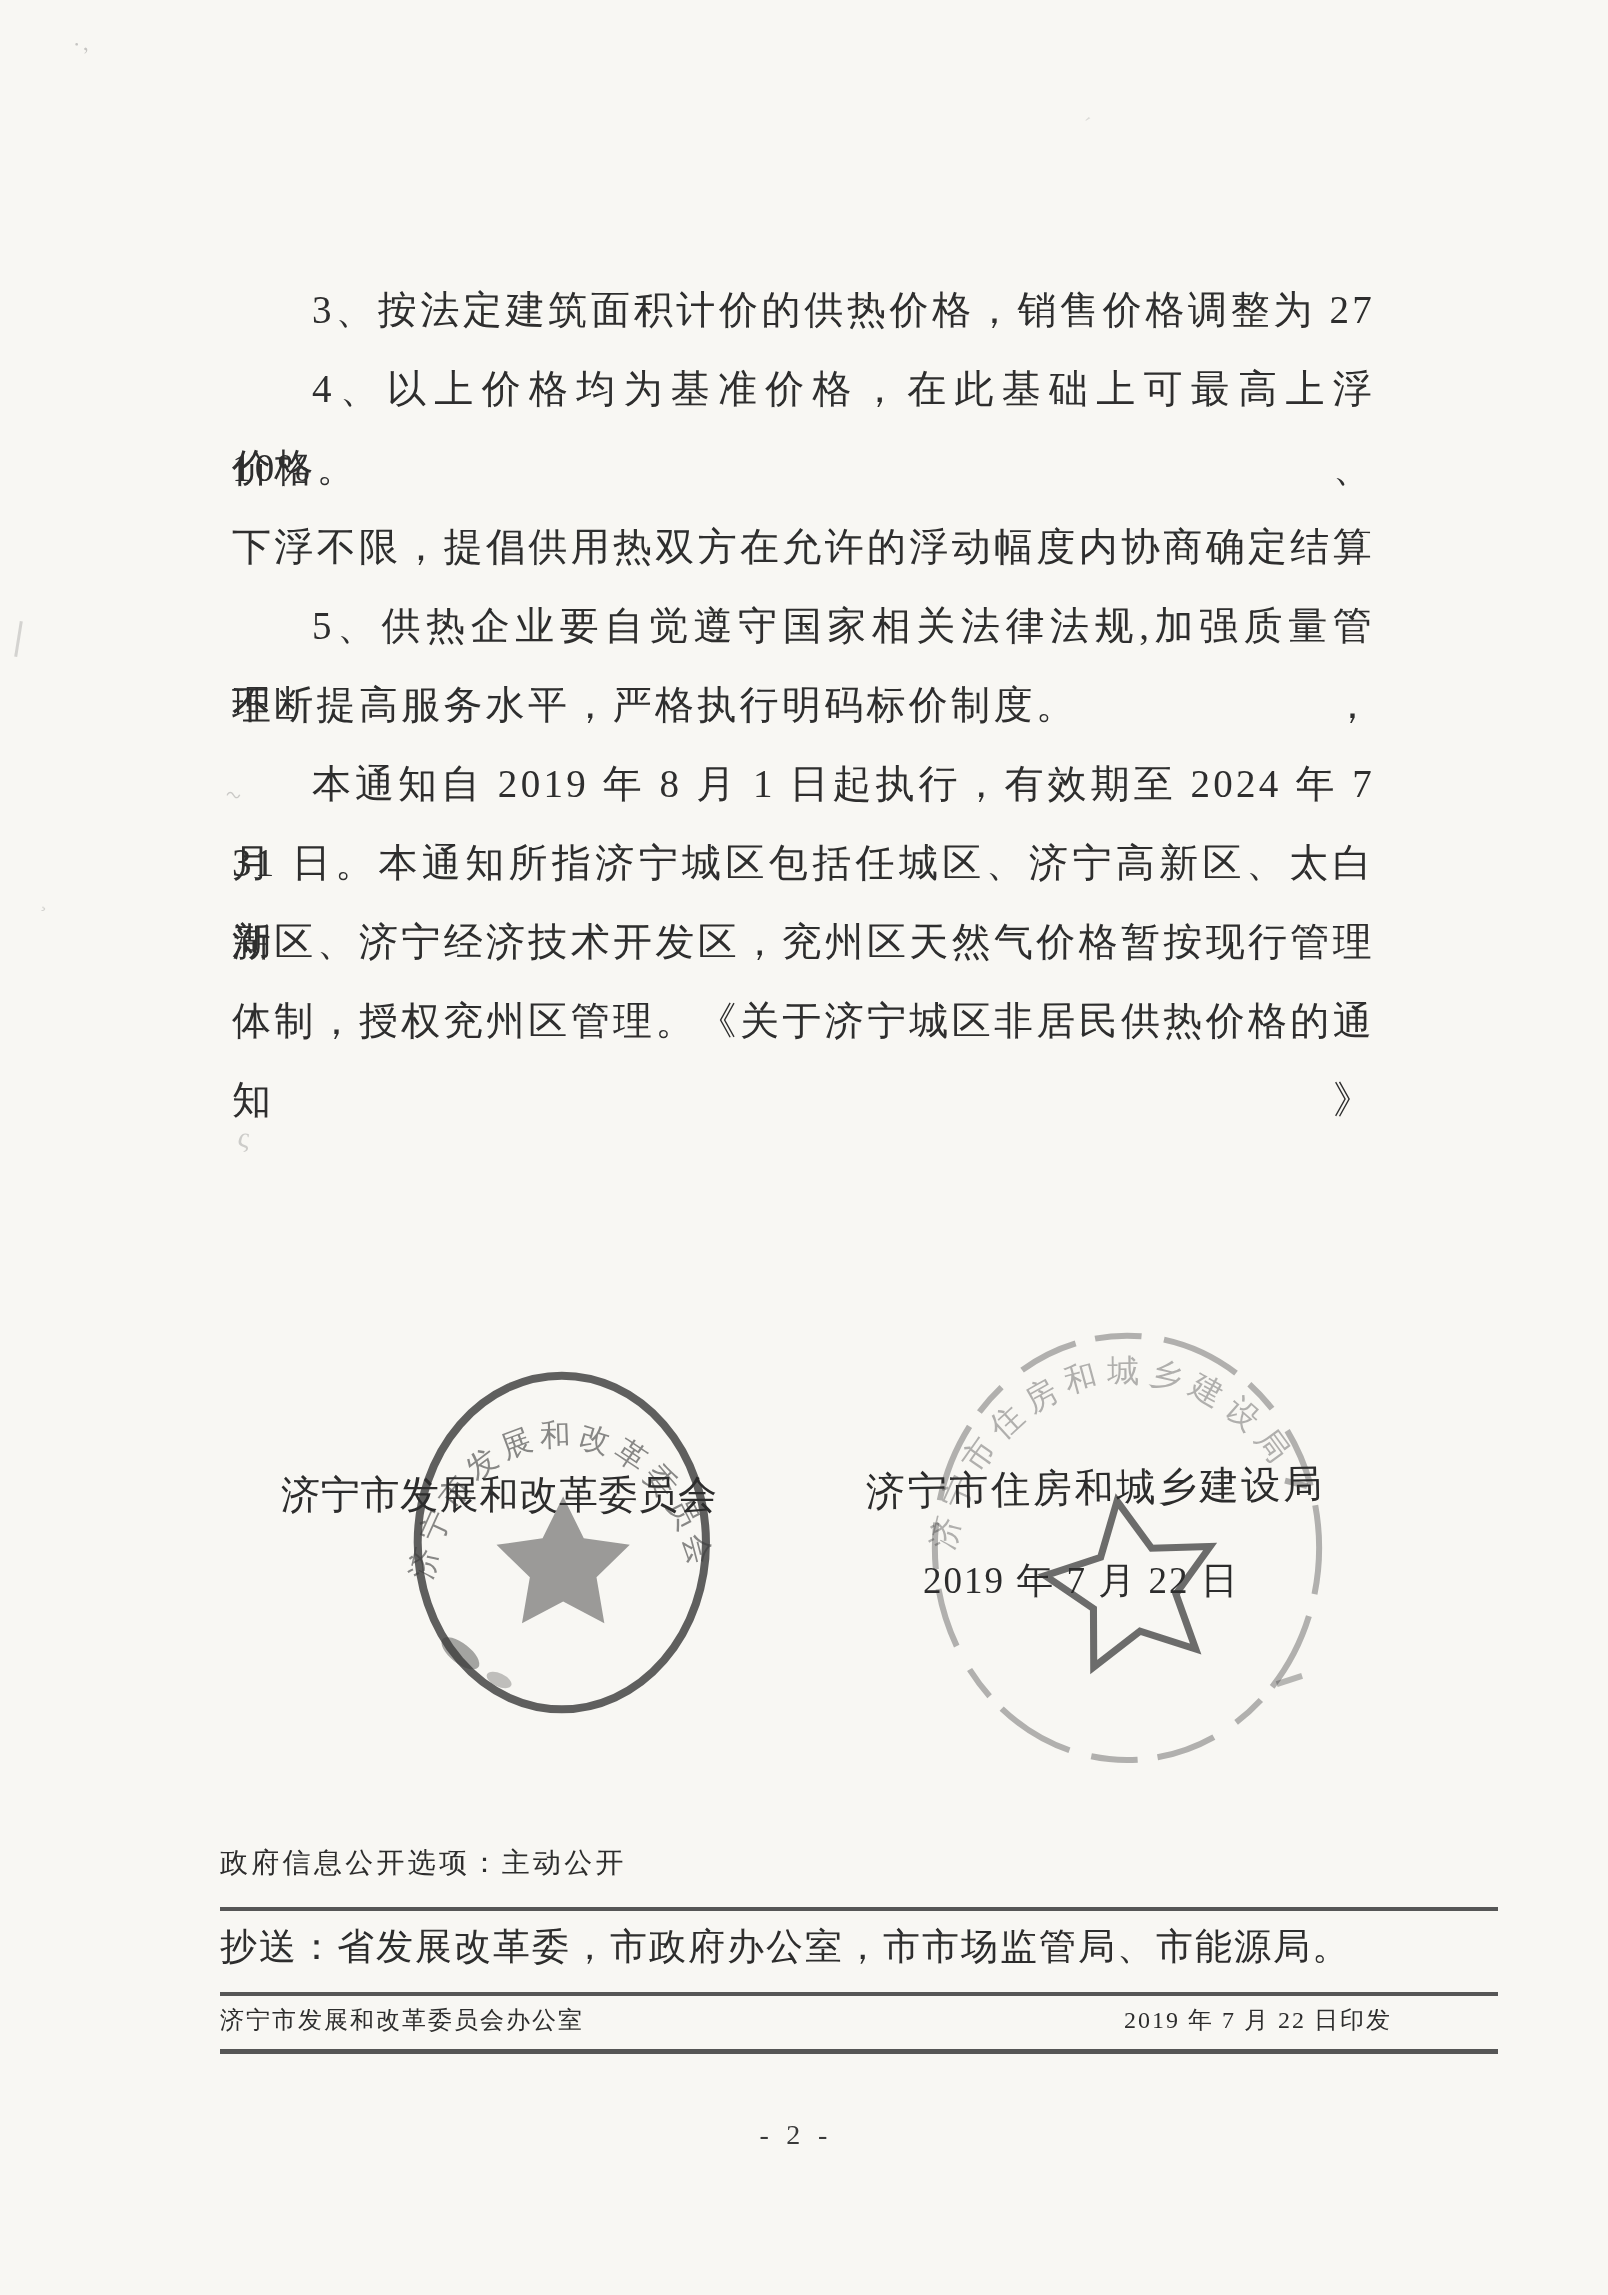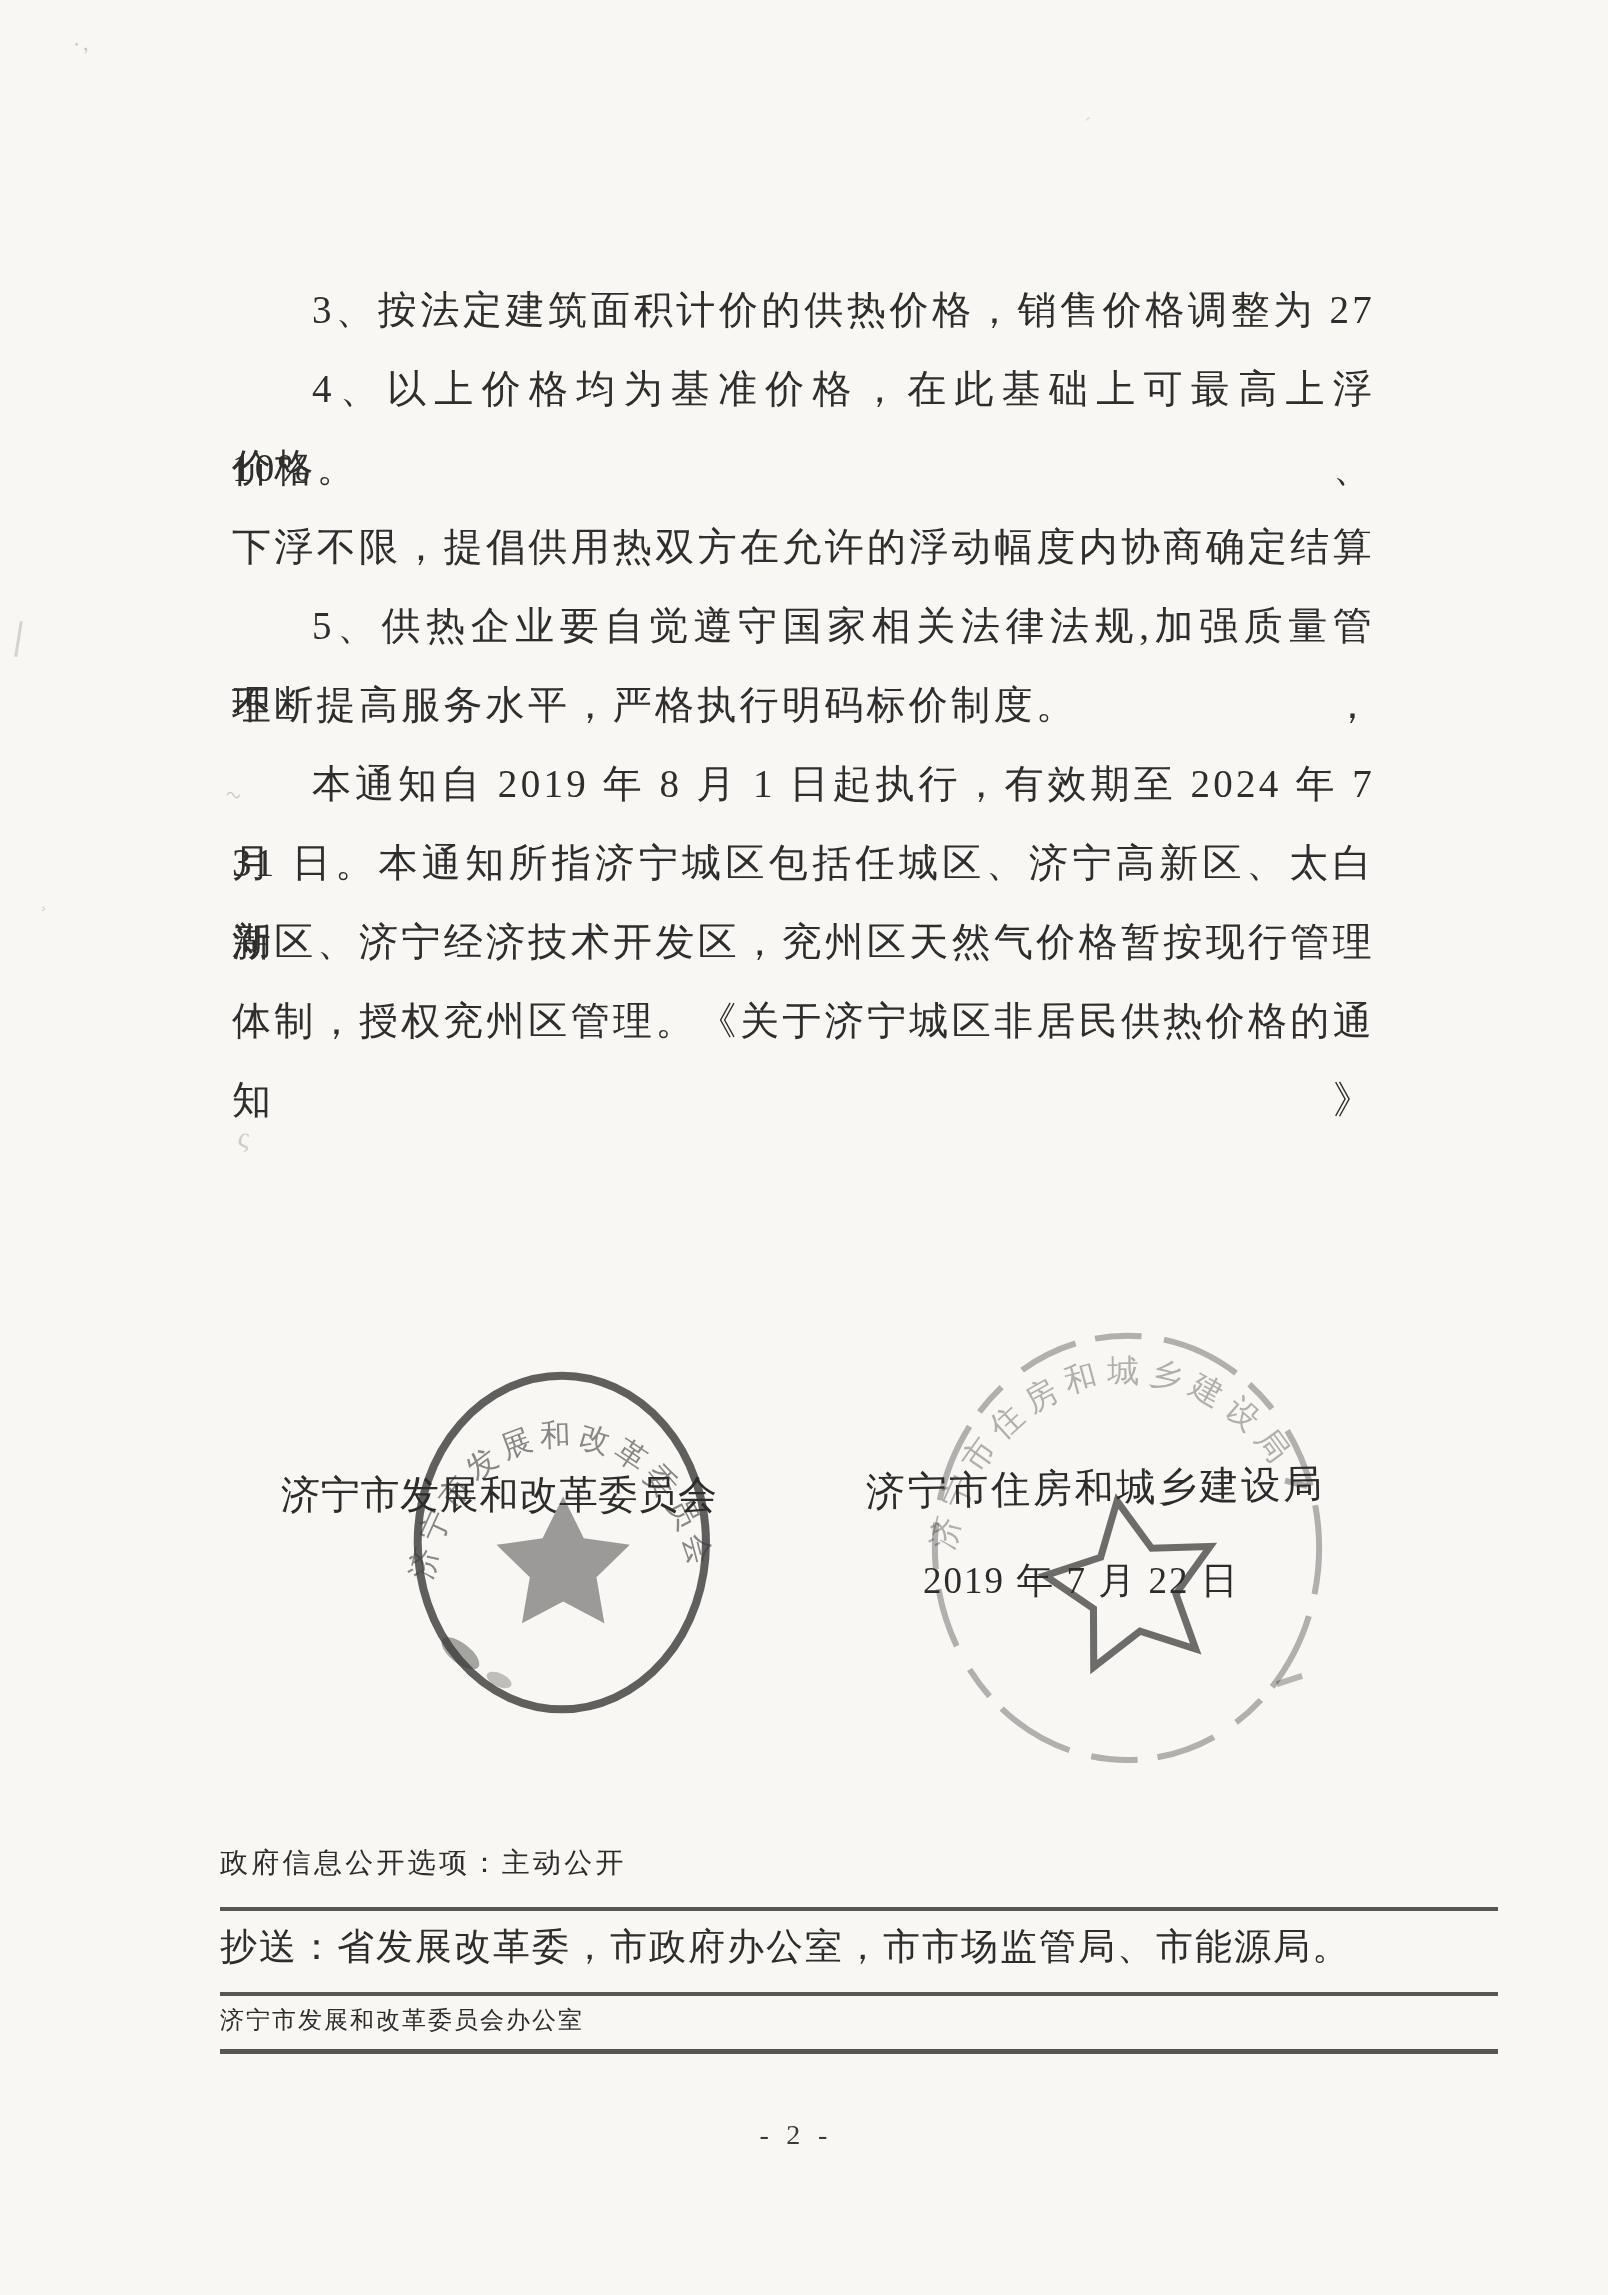--- a/index.html
+++ b/index.html
@@ -135,20 +135,21 @@
   <div id="sig-date">2019 年 7 月 22 日</div>
 
   <div id="disclosure" class="footer-line">政府信息公开选项：主动公开</div>
   <div id="rule-1" class="rule"></div>
 
   <div id="cc-line" class="footer-line">抄送：省发展改革委，市政府办公室，市市场监管局、市能源局。</div>
   <div id="rule-2" class="rule"></div>
 
   <div class="issuer-row">
     <span>济宁市发展和改革委员会办公室</span>
+    <span>2019 年 7 月 22 日印发</span>
   </div>
   <div id="rule-3" class="rule"></div>
 
   <div class="page-number">- 2 -</div>
 
   <div id="noise-1" class="noise">~</div>
   <div id="noise-2" class="noise">ς</div>
   <div id="noise-3" class="noise">·‚</div>
   <div id="noise-4" class="noise"></div>
   <div id="noise-5" class="noise">¸</div>

